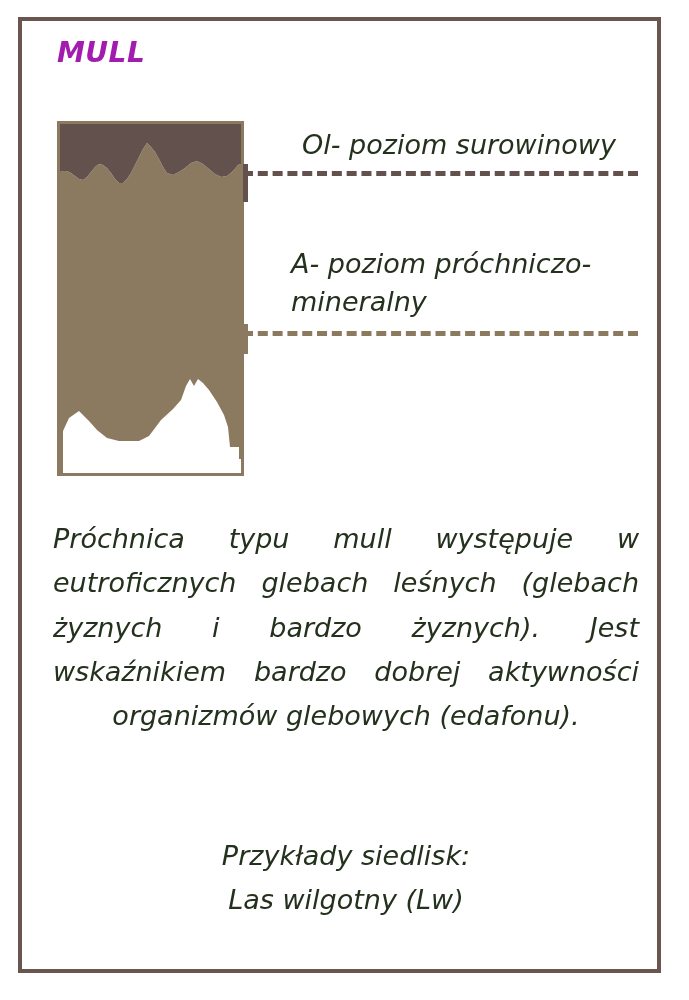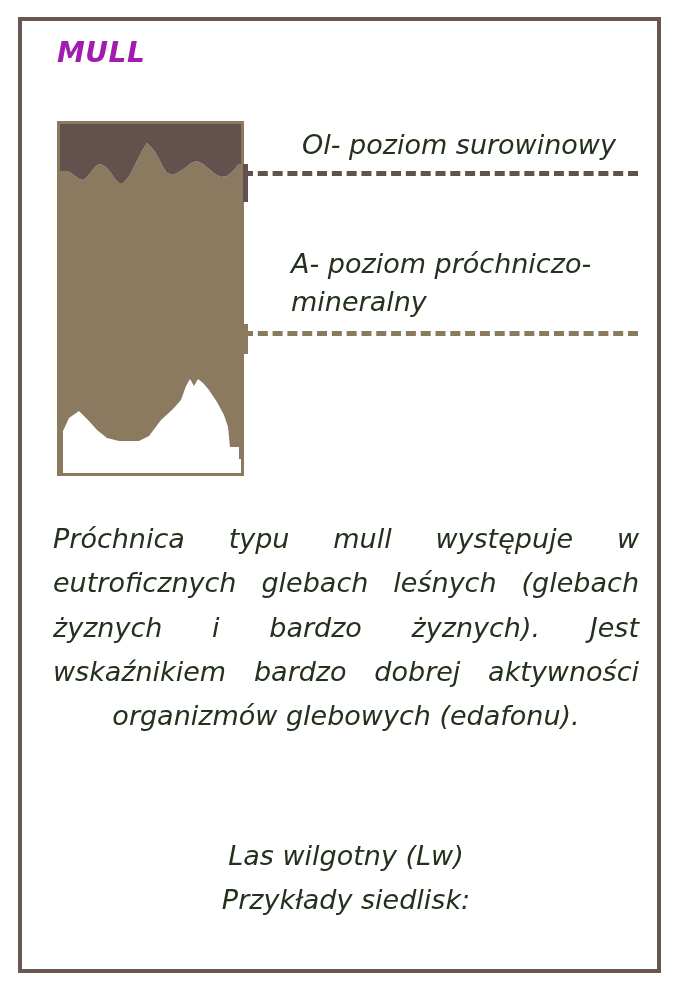--- a/index.html
+++ b/index.html
@@ -202,17 +202,17 @@
   <div class="horizon-label label-ol">Ol- poziom surowinowy</div>
 
   <div class="leader-tick tick-a"></div>
   <div class="leader leader-a"></div>
   <div class="horizon-label label-a">A- poziom próchniczo-
 mineralny</div>
 
   <div class="body-text">Próchnica typu mull występuje w eutroficznych glebach leśnych (glebach żyznych i bardzo żyznych). Jest wskaźnikiem bardzo dobrej aktywności organizmów glebowych (edafonu).</div>
 
   <div class="examples">
+    <div>Przykłady siedlisk:</div>
     <div>Las wilgotny (Lw)</div>
-    <div>Przykłady siedlisk:</div>
   </div>
 
 </div>
 
 </body></html>

